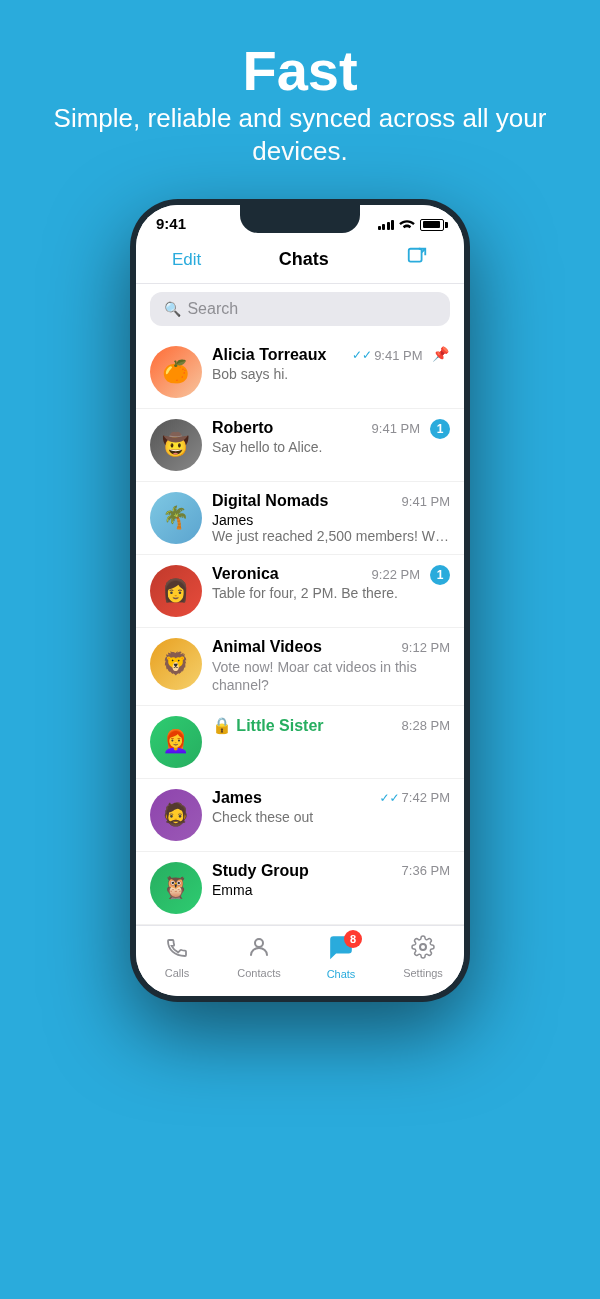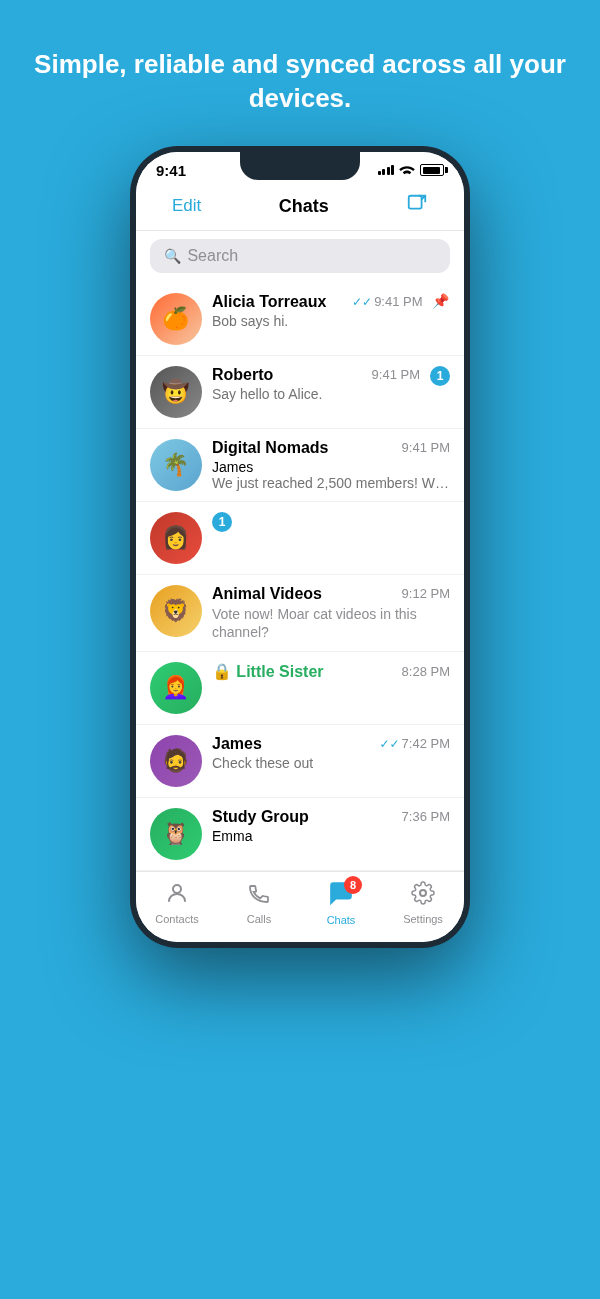--- a/index.html
+++ b/index.html
@@ -20,24 +20,24 @@
       color: white;
     }
     .hero-title {
       font-size: 56px;
       font-weight: 900;
       color: white;
       line-height: 1.1;
     }
     .hero-subtitle {
       font-size: 26px;
-      font-weight: 700;
+      font-weight: 400;
       color: white;
       line-height: 1.3;
-      margin-top: 8px;
+      margin-top: 0;
     }
 
     .phone-wrapper {
       width: 340px;
       background: #1c2b35;
       border-radius: 48px;
       padding: 6px;
       box-shadow: 0 30px 80px rgba(0,0,0,0.5);
       position: relative;
     }
@@ -46,21 +46,21 @@
       border-radius: 42px;
       overflow: hidden;
       position: relative;
     }
 
     
     .status-bar {
       background: white;
       display: flex;
       justify-content: space-between;
-      align-items: center;
+      align-items: flex-end;
       padding: 10px 20px 6px;
       position: relative;
       gap: 28px;
     }
     .status-time {
       font-size: 15px;
       font-weight: 600;
       color: #000;
     }
     .notch {
@@ -325,20 +325,21 @@
       display: flex;
       align-items: center;
       justify-content: center;
       padding: 0 4px;
     }
   </style>
 </head>
 <body>
 
 <div class="hero-section">
+  <div class="hero-title">Fast</div>
   <div class="hero-subtitle">Simple, reliable and synced across all your devices.</div>
 </div>
 
 <div class="phone-wrapper">
   <div class="phone-inner">
 
     <div class="status-bar">
       <span class="status-time">9:41</span>
       <div class="notch"></div>
       <div class="status-icons">
@@ -418,20 +419,27 @@
             <span class="chat-name">Digital Nomads</span>
             <span class="chat-time">9:41 PM</span>
           </div>
           <div class="sender-name">James</div>
           <div class="chat-preview">We just reached 2,500 members! WOO!</div>
         </div>
       </div>
 
       <div class="chat-item">
         <div class="avatar avatar-veronica">👩</div>
+        <div class="chat-content">
+          <div class="chat-header">
+            <span class="chat-name">Veronica</span>
+            <span class="chat-time">9:22 PM</span>
+          </div>
+          <div class="chat-preview">Table for four, 2 PM. Be there.</div>
+        </div>
         <div class="chat-meta">
           <div class="badge">1</div>
         </div>
       </div>
 
       <div class="chat-item">
         <div class="avatar avatar-animal">🦁</div>
         <div class="chat-content">
           <div class="chat-header">
             <span class="chat-name">Animal Videos</span>
@@ -472,38 +480,38 @@
             <span class="chat-name">Study Group</span>
             <span class="chat-time">7:36 PM</span>
           </div>
           <div class="sender-name">Emma</div>
         </div>
       </div>
 
     </div>
 
     <div class="tab-bar">
+      <div class="tab-item">
+        <span class="tab-icon">
+          <svg width="24" height="24" viewBox="0 0 24 24" fill="none">
+            <path d="M6.6 10.8c1.4 2.8 3.8 5.1 6.6 6.6l2.2-2.2c.3-.3.7-.4 1-.2 1.1.4 2.3.6 3.6.6.6 0 1 .4 1 1V20c0 .6-.4 1-1 1C9.6 21 3 14.4 3 6c0-.6.4-1 1-1h3.5c.6 0 1 .4 1 1 0 1.3.2 2.5.6 3.6.1.3 0 .7-.2 1L6.6 10.8z" stroke="#8e8e93" stroke-width="1.8" fill="none"></path>
+          </svg>
+        </span>
+        <span class="tab-label">Calls</span>
+      </div>
       <div class="tab-item">
         <span class="tab-icon">
           <svg width="24" height="24" viewBox="0 0 24 24" fill="none">
             <circle cx="12" cy="8" r="4" stroke="#8e8e93" stroke-width="2"></circle>
             <path d="M4 20c0-4 3.6-7 8-7s8 3 8 7" stroke="#8e8e93" stroke-width="2" stroke-linecap="round"></path>
           </svg>
         </span>
         <span class="tab-label">Contacts</span>
       </div>
       <div class="tab-item">
-        <span class="tab-icon">
-          <svg width="24" height="24" viewBox="0 0 24 24" fill="none">
-            <path d="M6.6 10.8c1.4 2.8 3.8 5.1 6.6 6.6l2.2-2.2c.3-.3.7-.4 1-.2 1.1.4 2.3.6 3.6.6.6 0 1 .4 1 1V20c0 .6-.4 1-1 1C9.6 21 3 14.4 3 6c0-.6.4-1 1-1h3.5c.6 0 1 .4 1 1 0 1.3.2 2.5.6 3.6.1.3 0 .7-.2 1L6.6 10.8z" stroke="#8e8e93" stroke-width="1.8" fill="none"></path>
-          </svg>
-        </span>
-        <span class="tab-label">Calls</span>
-      </div>
-      <div class="tab-item">
         <span class="tab-icon tab-icon-active" style="position:relative;">
           <svg width="26" height="26" viewBox="0 0 24 24" fill="none">
             <path d="M21 15a2 2 0 0 1-2 2H7l-4 4V5a2 2 0 0 1 2-2h14a2 2 0 0 1 2 2z" stroke="#2aabdc" stroke-width="2" fill="#2aabdc"></path>
           </svg>
           <span class="chat-badge">8</span>
         </span>
         <span class="tab-label tab-label-active">Chats</span>
       </div>
       <div class="tab-item">
         <span class="tab-icon">

